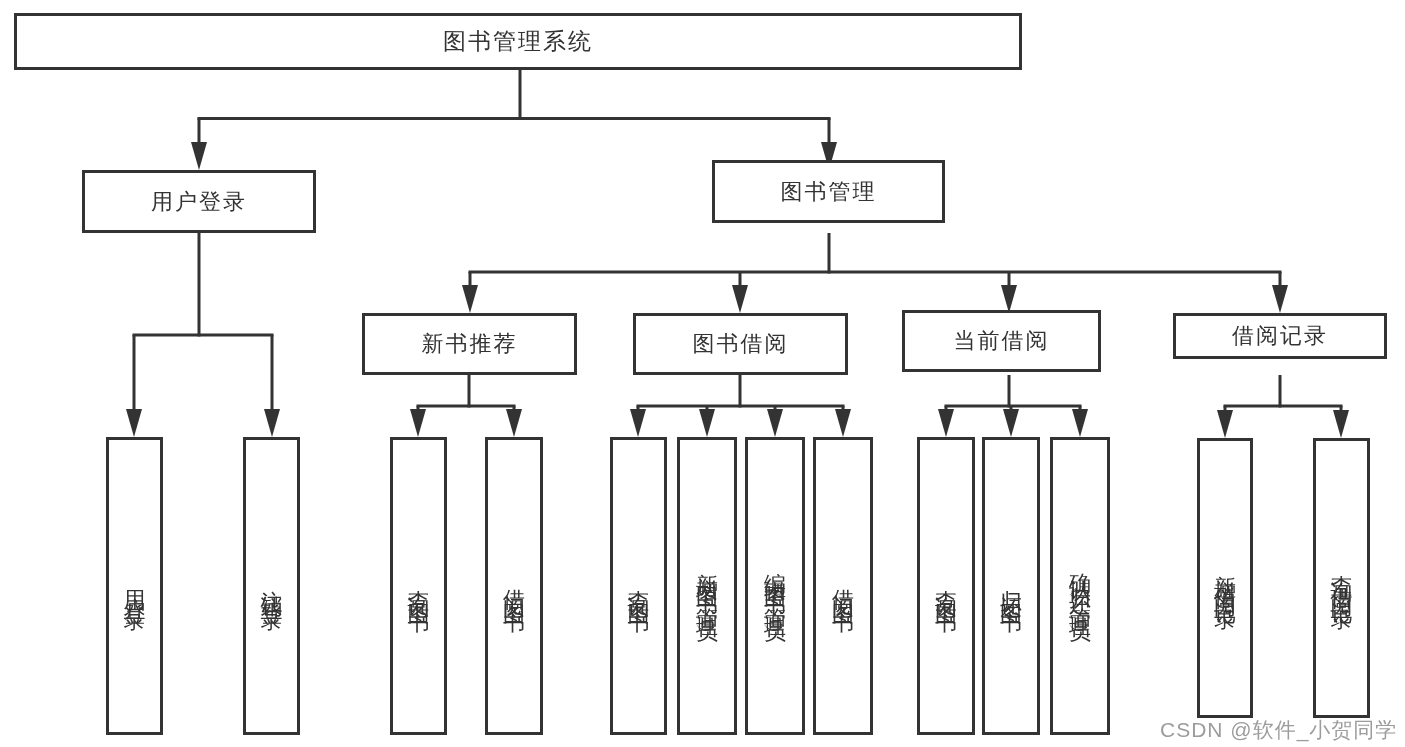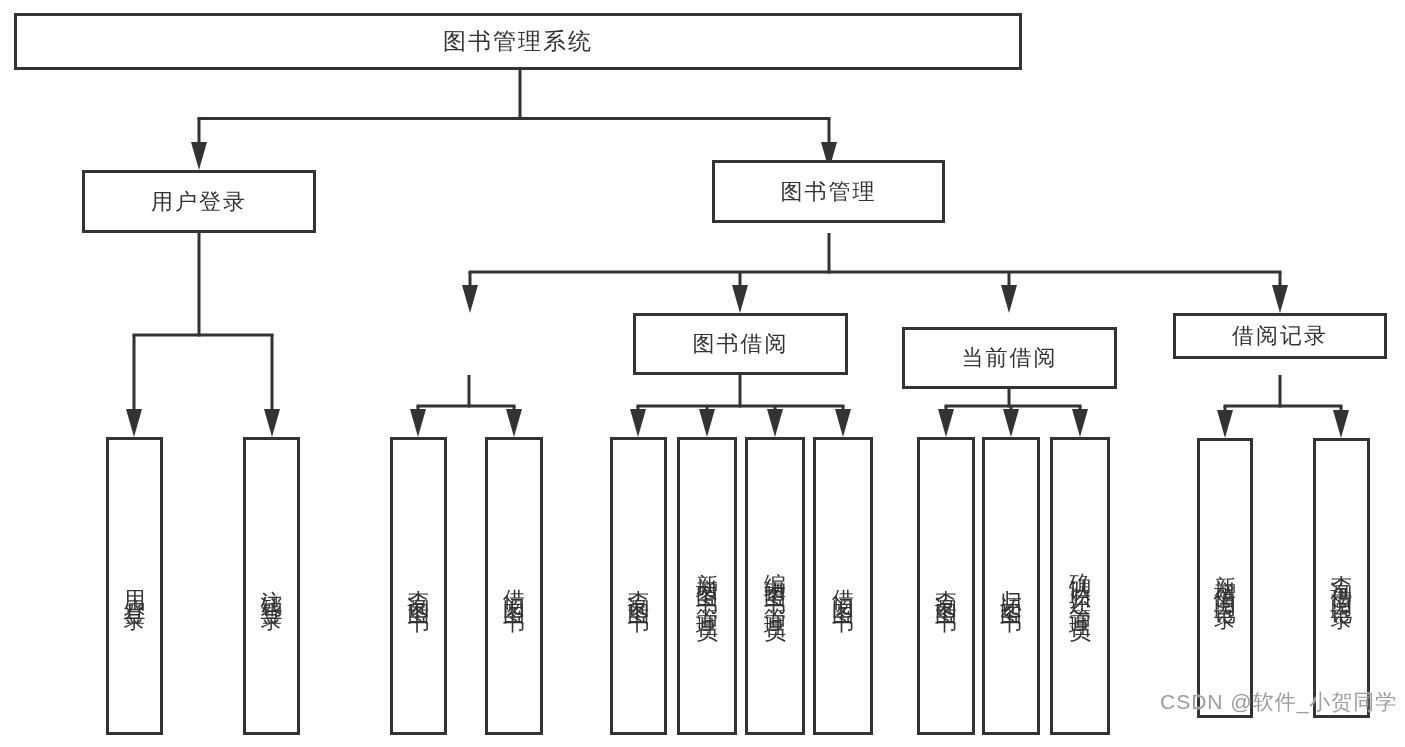--- a/index.html
+++ b/index.html
@@ -42,39 +42,39 @@
     line-height: 1.1;
     color: #333333;
     white-space: nowrap;
   }
   
   .n-root   { left: 14px;   top: 13px;  width: 1008px; height: 57px; }
   .n-l2a    { left: 82px;   top: 170px; width: 234px;  height: 63px; }
   .n-l2b    { left: 712px;  top: 160px; width: 233px;  height: 63px; }
   .n-l3a    { left: 362px;  top: 313px; width: 215px;  height: 62px; }
   .n-l3b    { left: 633px;  top: 313px; width: 215px;  height: 62px; }
-  .n-l3c    { left: 902px;  top: 327px; width: 215px;  height: 62px; }
+  .n-l3c    { left: 902px;  top: 310px; width: 199px;  height: 62px; }
   .n-l3d    { left: 1173px; top: 313px; width: 214px;  height: 46px; }
   .n-u1     { left: 106px;  top: 437px; width: 57px;   height: 298px; }
   .n-u2     { left: 243px;  top: 437px; width: 57px;   height: 298px; }
   .n-a1     { left: 390px;  top: 437px; width: 57px;   height: 298px; }
   .n-a2     { left: 485px;  top: 437px; width: 58px;   height: 298px; }
   .n-b1     { left: 610px;  top: 437px; width: 57px;   height: 298px; }
   .n-b2     { left: 677px;  top: 437px; width: 60px;   height: 298px; }
   .n-b3     { left: 745px;  top: 437px; width: 60px;   height: 298px; }
   .n-b4     { left: 813px;  top: 437px; width: 60px;   height: 298px; }
   .n-c1     { left: 917px;  top: 437px; width: 58px;   height: 298px; }
   .n-c2     { left: 982px;  top: 437px; width: 58px;   height: 298px; }
   .n-c3     { left: 1050px; top: 437px; width: 60px;   height: 298px; }
   .n-d1     { left: 1197px; top: 438px; width: 56px;   height: 280px; }
   .n-d2     { left: 1313px; top: 438px; width: 57px;   height: 280px; }
   .watermark {
     position: absolute;
     left: 1160px;
-    top: 688px;
+    top: 716px;
     font-size: 21px;
     letter-spacing: 1px;
     color: #9c9c9c;
     text-shadow: 0 0 2px #ffffff;
     white-space: nowrap;
     z-index: 5;
     text-align: right;
   }
 </style>
 </head>
@@ -152,20 +152,23 @@
     <span class="hlabel">图书管理系统</span>
   </div>
 
   <div class="box n-l2a">
     <span class="hlabel">用户登录</span>
   </div>
   <div class="box n-l2b">
     <span class="hlabel">图书管理</span>
   </div>
 
+  <div class="box n-l3a">
+    <span class="hlabel">新书推荐</span>
+  </div>
   <div class="box n-l3b">
     <span class="hlabel">图书借阅</span>
   </div>
   <div class="box n-l3c">
     <span class="hlabel">当前借阅</span>
   </div>
   <div class="box n-l3d">
     <span class="hlabel">借阅记录</span>
   </div>
 

